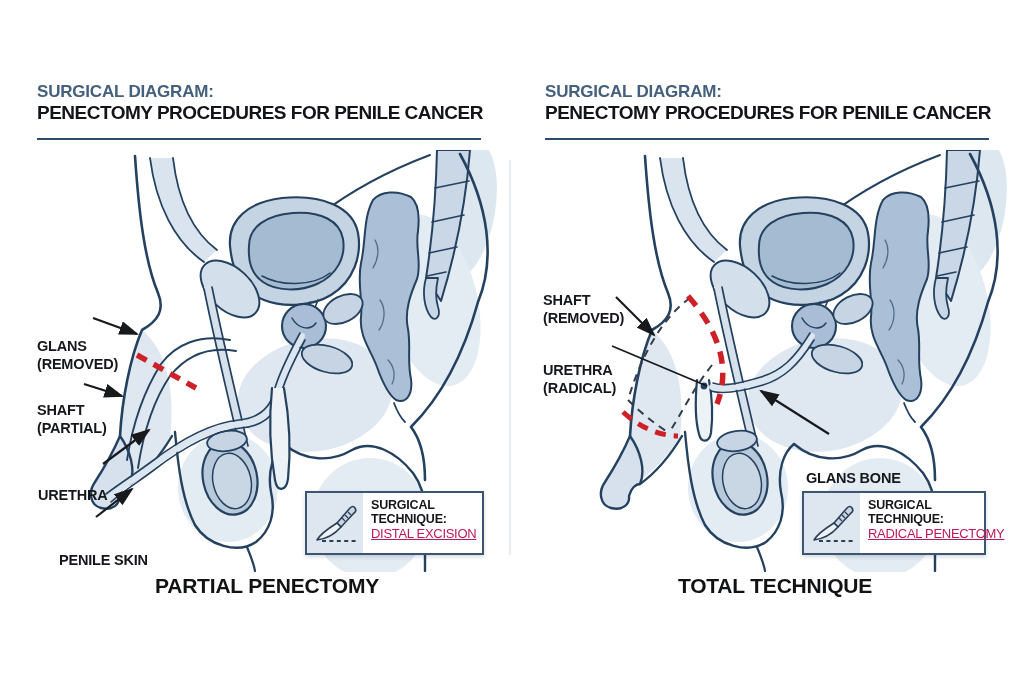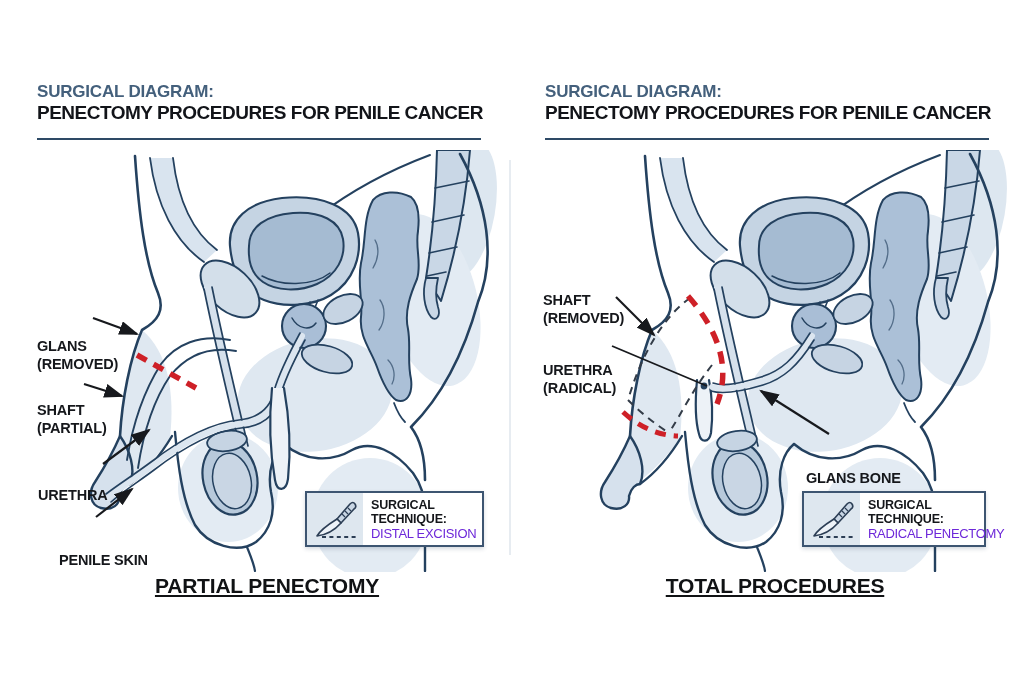--- a/index.html
+++ b/index.html
@@ -4,34 +4,34 @@
 <style>
   html,body{margin:0;padding:0;background:#ffffff;}
   #canvas{position:relative;width:1024px;height:683px;background:#ffffff;overflow:hidden;
           font-family:"Liberation Sans",sans-serif;}
   .hdr1{position:absolute;font:700 17px "Liberation Sans",sans-serif;color:#44607c;
         letter-spacing:-0.2px;white-space:nowrap;}
   .hdr2{position:absolute;font:800 19px "Liberation Sans",sans-serif;color:#121419;
         letter-spacing:-0.5px;white-space:nowrap;}
   .hdr-rule{position:absolute;height:2px;background:#2e4a66;width:444px;}
   .caption{position:absolute;width:460px;text-align:center;
-           font:800 21px "Liberation Sans",sans-serif;color:#101214;letter-spacing:-0.2px;text-decoration:underline;}
+           font:800 21px "Liberation Sans",sans-serif;color:#101214;letter-spacing:-0.2px;}
   .lbl{position:absolute;font:700 14.5px "Liberation Sans",sans-serif;color:#15171b;
        line-height:1.24;letter-spacing:-0.2px;white-space:nowrap;margin-top:31px;}
   .panel-svg{position:absolute;width:432px;height:422px;}
-  .tech-box{position:absolute;width:179px;height:56px;background:#ffffff;
+  .tech-box{position:absolute;width:179px;height:64px;background:#ffffff;
             border:2px solid #3d5571;display:flex;align-items:stretch;
             box-shadow:0 2px 4px rgba(30,50,80,0.18);box-sizing:border-box;z-index:6;}
   .tech-icon-cell{width:56px;background:#dee7ef;display:flex;align-items:center;
                   justify-content:center;flex:none;}
   .tech-text{padding:5px 0 0 8px;}
   .tech-text .b{font:800 12.5px "Liberation Sans",sans-serif;color:#14161a;
                 letter-spacing:-0.2px;line-height:14px;}
-  .tech-text .r{font:400 13px "Liberation Sans",sans-serif;color:#6d28d9;
-                letter-spacing:-0.3px;line-height:15px;white-space:nowrap;}
+  .tech-text .r{font:400 13px "Liberation Sans",sans-serif;color:#be185d;
+                letter-spacing:-0.3px;line-height:15px;white-space:nowrap;text-decoration:underline;}
   #arrow-overlay{position:absolute;left:0;top:0;z-index:8;pointer-events:none;}
   .divider{position:absolute;left:509px;top:160px;width:2px;height:395px;background:#e7ecf1;}
 </style>
 </head>
 <body>
 
 <div id="canvas">
 
   <svg width="0" height="0" style="position:absolute" aria-hidden="true">
     <defs>
@@ -186,21 +186,21 @@
       </svg>
     </div>
     <div class="tech-text">
       <div class="b">SURGICAL</div>
       <div class="b">TECHNIQUE:</div>
       <div class="r">RADICAL PENECTOMY</div>
     </div>
   </div>
 
   <div class="caption" style="left:37px;top:574px">PARTIAL PENECTOMY</div>
-  <div class="caption" style="left:545px;top:574px">TOTAL PROCEDURES</div>
+  <div class="caption" style="left:545px;top:574px">TOTAL TECHNIQUE</div>
 
   <svg id="arrow-overlay" width="1024" height="683">
     <defs>
       <marker id="ah" markerWidth="10" markerHeight="8" refX="8" refY="3.2" orient="auto">
         <path d="M0,0 L9,3.2 L0,6.4 Z" fill="#17191d"></path>
       </marker>
     </defs>
     <g stroke="#17191d" stroke-width="2.2" fill="none">
       <path d="M 93,318 L 137,334" marker-end="url(#ah)"></path>
       <path d="M 84,384 L 122,396" marker-end="url(#ah)"></path>

